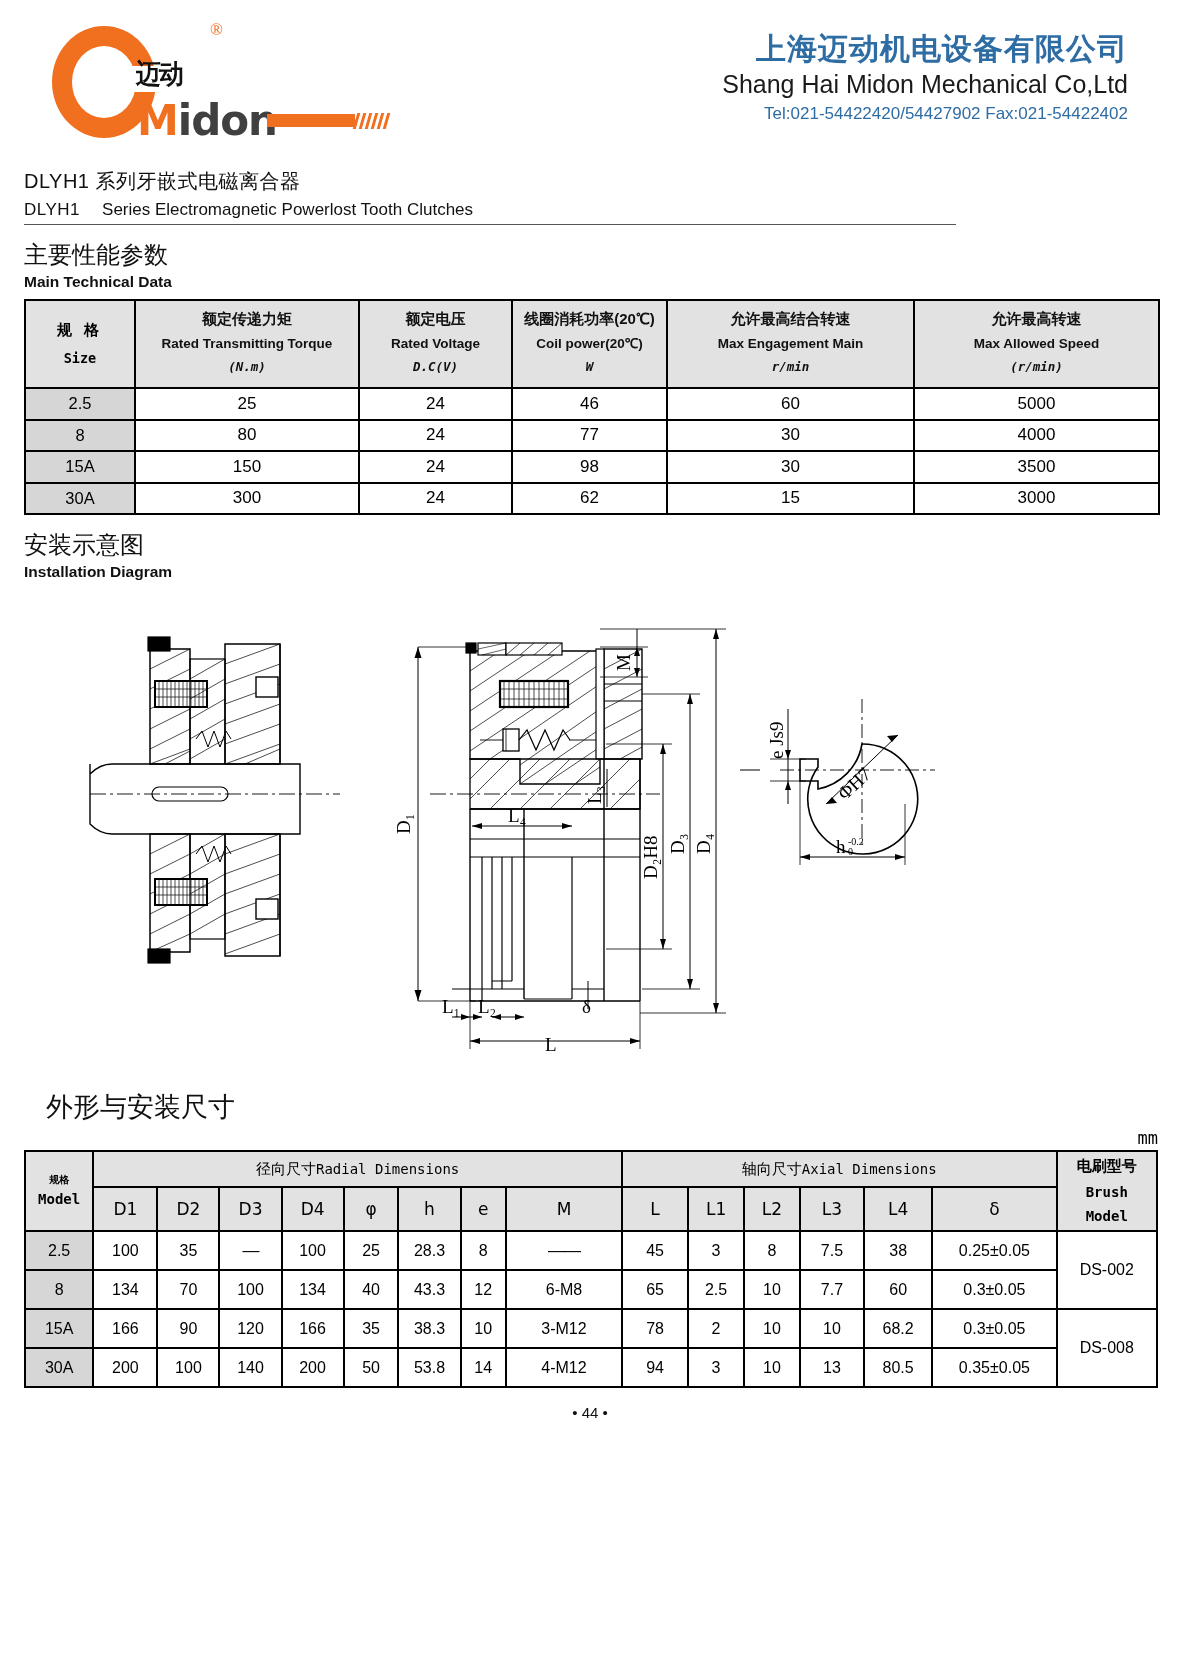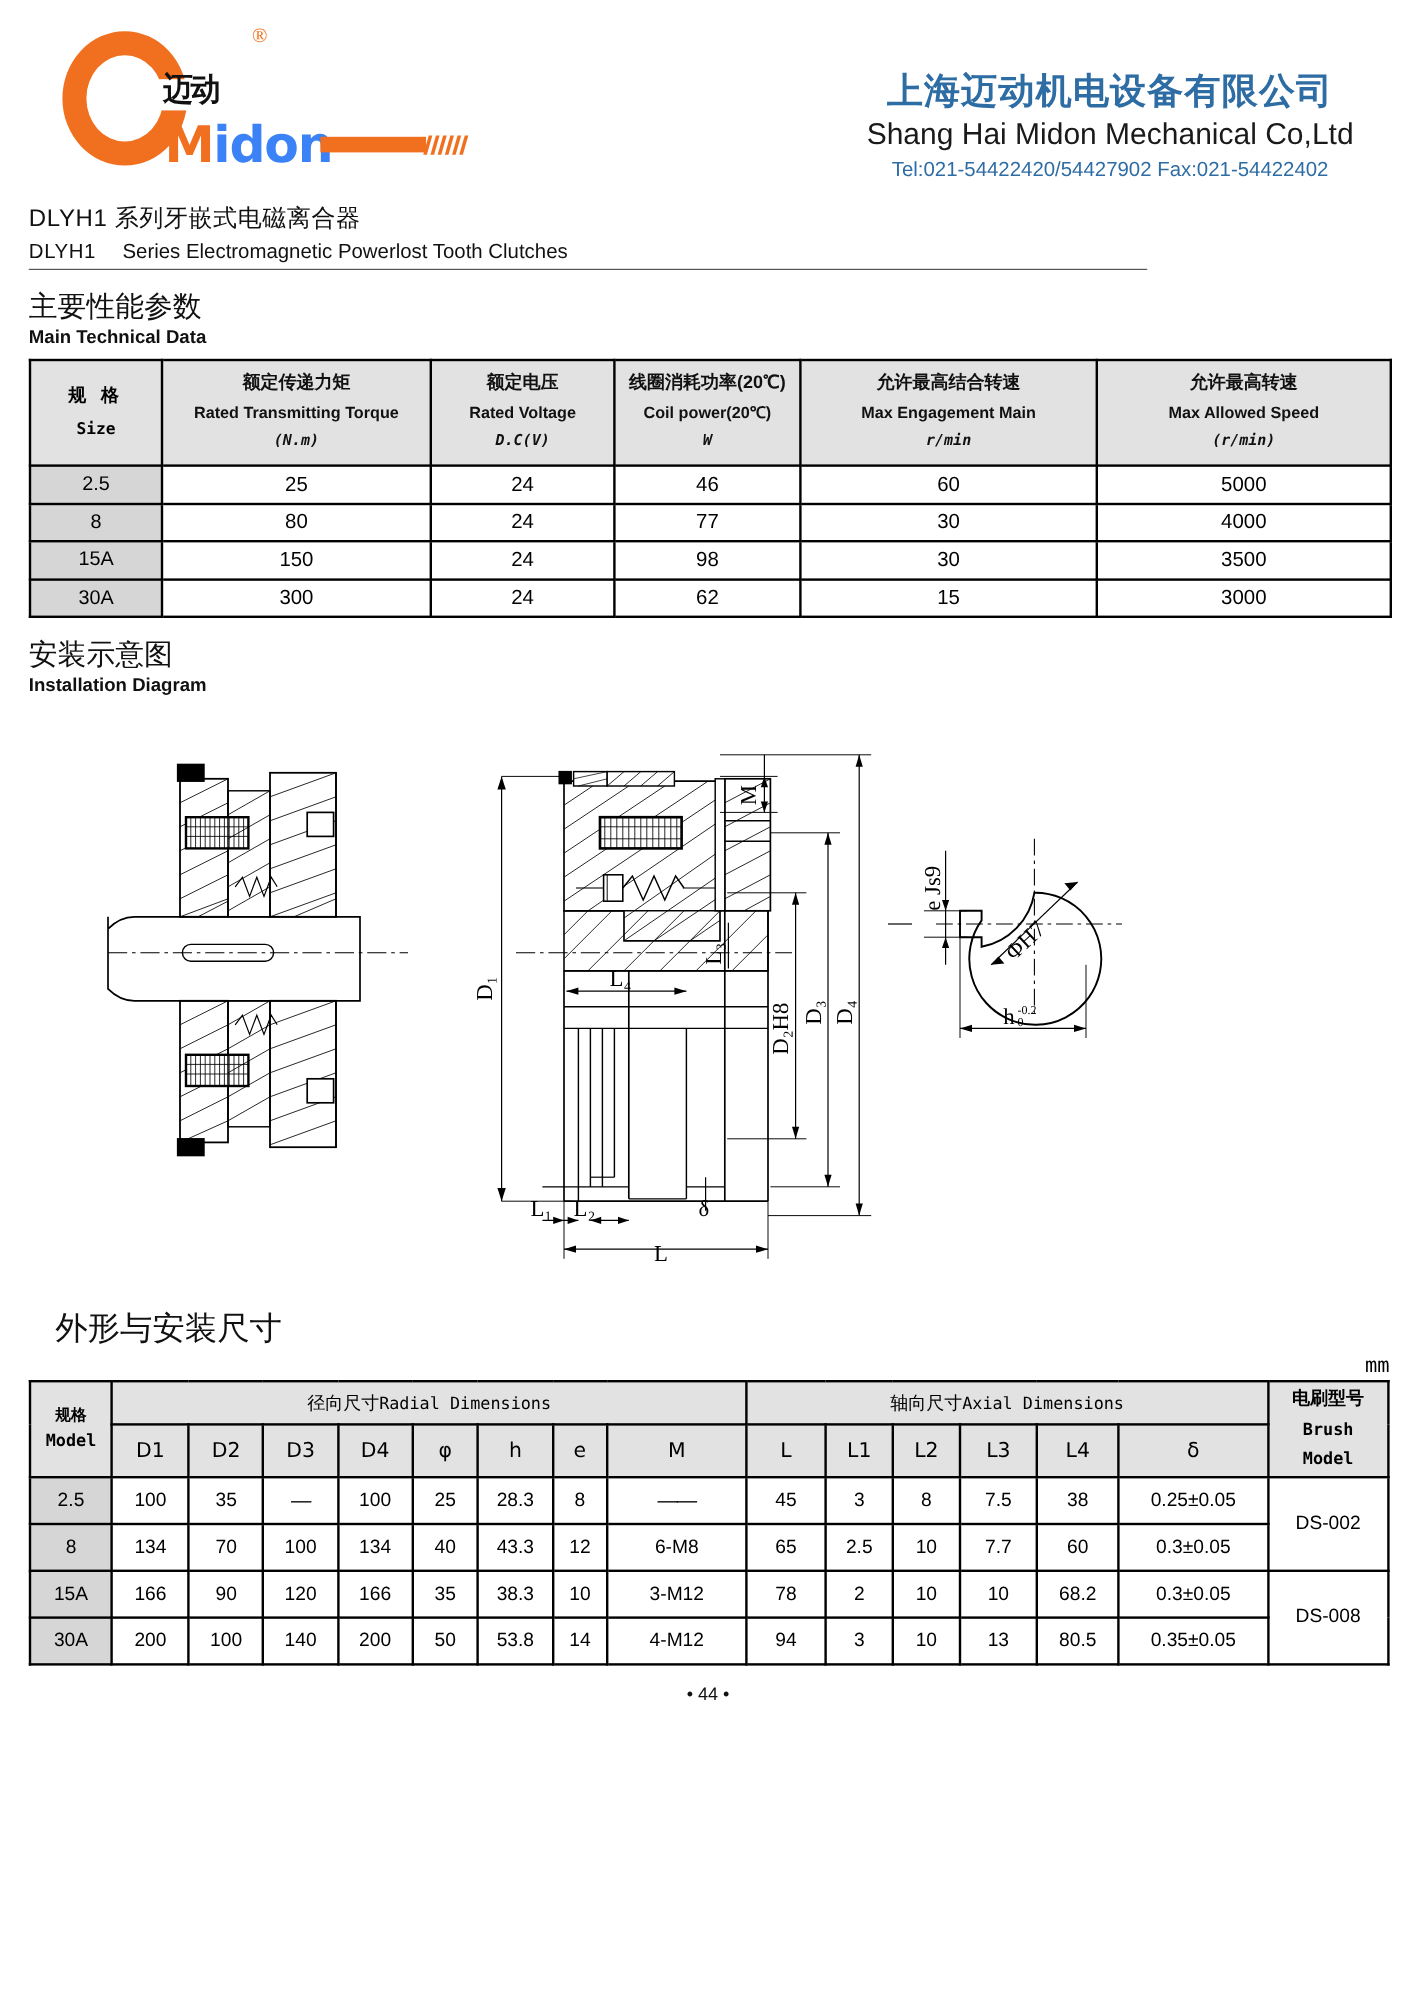--- a/index.html
+++ b/index.html
@@ -34,32 +34,32 @@
     font-size: 27px; font-weight: bold; letter-spacing: -2px;
     color: #111; font-family: "Liberation Sans", sans-serif;
     transform: scaleX(0.92);
   }
   .logo-en {
     position: absolute; left: 95px; top: 82px;
     font-size: 42px; font-weight: bold; letter-spacing: -1px;
     font-family: "DejaVu Sans", sans-serif;
   }
   .logo-en .m { color: #f07020; }
-  .logo-en .rest { color: #3b82f6; }
+  .logo-en .rest { color: #404040; }
   .logo-bar {
     position: absolute; left: 225px; top: 100px;
     width: 88px; height: 13px; background: #f07020;
   }
   .logo-stripes { position: absolute; left: 313px; top: 99px; width: 36px; height: 16px; }
   .logo-stripes i {
     position: absolute; top: 0; width: 3px; height: 16px;
     background: #f07020; transform: skewX(-16deg);
   }
 
-  .company { margin-left: auto; margin-right: 52px; text-align: center; padding-top: 30px; margin-top: 28px; }
+  .company { margin-left: auto; margin-right: 52px; text-align: right; padding-top: 30px; }
   .company-cn {
     font-size: 30px; font-weight: bold; color: #2e6ca4;
     letter-spacing: 1px; line-height: 1.25;
     font-family: "Liberation Sans", sans-serif;
   }
   .company-en {
     font-size: 25px; color: #1a1a1a; line-height: 1.3;
     font-family: "Liberation Sans", sans-serif;
   }
   .company-tel {
@@ -112,21 +112,21 @@
   .unit-mm { text-align: right; width: 1134px; margin: 2px 0 2px 24px;
              font-size: 17px; font-family: "DejaVu Sans Mono", monospace; }
   .t2-wrap { margin: 0 0 0 24px; width: 1134px; }
   .t2 { width: 1134px; table-layout: fixed; }
   .t2 th, .t2 td { border: 2.2px solid #000; text-align: center; vertical-align: middle; }
   .t2 thead th { background: #e2e2e2; }
   .t2 .grp { height: 36px; font-size: 15px; font-weight: normal; }
   .t2 .grp .cn { font-family: "Liberation Sans", sans-serif; font-size: 15px; }
   .t2 .grp .en { font-family: "DejaVu Sans Mono", monospace; font-size: 14px; }
   .t2 .modelhead { height: 80px; }
-  .t2 .modelhead .cn { display:block; font-size: 13px; line-height: 1.7; }
+  .t2 .modelhead .cn { display:block; font-size: 10px; line-height: 1.7; }
   .t2 .modelhead .en { display:block; font-size: 14px; line-height: 1.7;
                        font-family: "DejaVu Sans Mono", monospace; }
   .t2 .brushhead { height: 80px; }
   .t2 .brushhead .cn { display:block; font-size: 15px; line-height: 1.75; }
   .t2 .brushhead .en1, .t2 .brushhead .en2 {
       display:block; font-size: 14px; line-height: 1.75;
       font-family: "DejaVu Sans Mono", monospace; }
   .t2 .colhead { height: 44px; font-size: 17px; font-weight: normal;
                  font-family: "DejaVu Sans", sans-serif; }
   .t2 tbody td { height: 39px; font-size: 16px; background: #fff;

